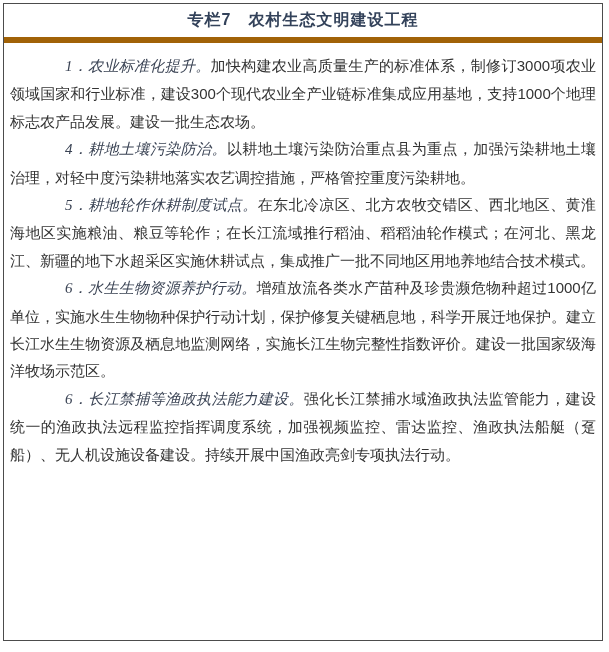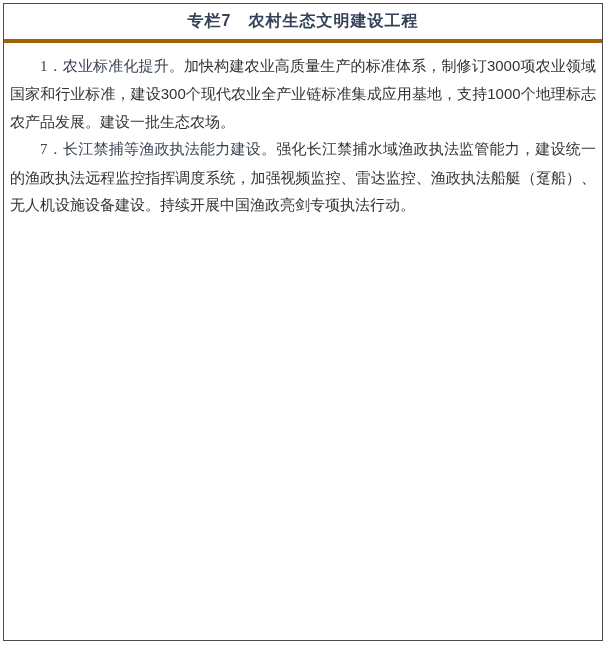--- a/index.html
+++ b/index.html
@@ -19,21 +19,21 @@
     left: 3px;
     top: 3px;
     width: 600px;
     height: 638px;
     border: 1px solid #4c4c4c;
     background: #ffffff;
     box-sizing: border-box;
   }
   .panel-header {
     height: 39px;
-    border-bottom: 4px solid #a16207;
+    border-bottom: 6px solid #a16207;
     display: flex;
     align-items: center;
     justify-content: center;
     box-sizing: border-box;
   }
   .panel-title {
     font-size: 16px;
     font-weight: bold;
     color: #33425a;
     letter-spacing: 1px;
@@ -45,28 +45,33 @@
     line-height: 27.4px;
     color: #333333;
     text-align: justify;
   }
   .para {
     margin: 0;
     text-indent: 2em;
   }
   .lead {
     font-family: "Liberation Serif", serif;
+    font-style: italic;
     color: #3a4354;
+    margin-left: 25px;
   }
 </style>
 </head>
 <body>
 
 <div class="panel">
   <div class="panel-header">
     <span class="panel-title">专栏7　农村生态文明建设工程</span>
   </div>
   <div class="panel-body">
     <p class="para"><span class="lead">1．农业标准化提升。</span><span>加快构建农业高质量生产的标准体系，制修订3000项农业领域国家和行业标准，建设300个现代农业全产业链标准集成应用基地，支持1000个地理标志农产品发展。建设一批生态农场。</span></p>
-    <p class="para"><span class="lead">7．长江禁捕等渔政执法能力建设。</span><span>强化长江禁捕水域渔政执法监管能力，建设统一的渔政执法远程监控指挥调度系统，加强视频监控、雷达监控、渔政执法船艇（趸船）、无人机设施设备建设。持续开展中国渔政亮剑专项执法行动。</span></p>
+    <p class="para"><span class="lead">4．耕地土壤污染防治。</span><span>以耕地土壤污染防治重点县为重点，加强污染耕地土壤治理，对轻中度污染耕地落实农艺调控措施，严格管控重度污染耕地。</span></p>
+    <p class="para"><span class="lead">5．耕地轮作休耕制度试点。</span><span>在东北冷凉区、北方农牧交错区、西北地区、黄淮海地区实施粮油、粮豆等轮作；在长江流域推行稻油、稻稻油轮作模式；在河北、黑龙江、新疆的地下水超采区实施休耕试点，集成推广一批不同地区用地养地结合技术模式。</span></p>
+    <p class="para"><span class="lead">6．水生生物资源养护行动。</span><span>增殖放流各类水产苗种及珍贵濒危物种超过1000亿单位，实施水生生物物种保护行动计划，保护修复关键栖息地，科学开展迁地保护。建立长江水生生物资源及栖息地监测网络，实施长江生物完整性指数评价。建设一批国家级海洋牧场示范区。</span></p>
+    <p class="para"><span class="lead">6．长江禁捕等渔政执法能力建设。</span><span>强化长江禁捕水域渔政执法监管能力，建设统一的渔政执法远程监控指挥调度系统，加强视频监控、雷达监控、渔政执法船艇（趸船）、无人机设施设备建设。持续开展中国渔政亮剑专项执法行动。</span></p>
 
   </div>
 </div>
 
 </body></html>

